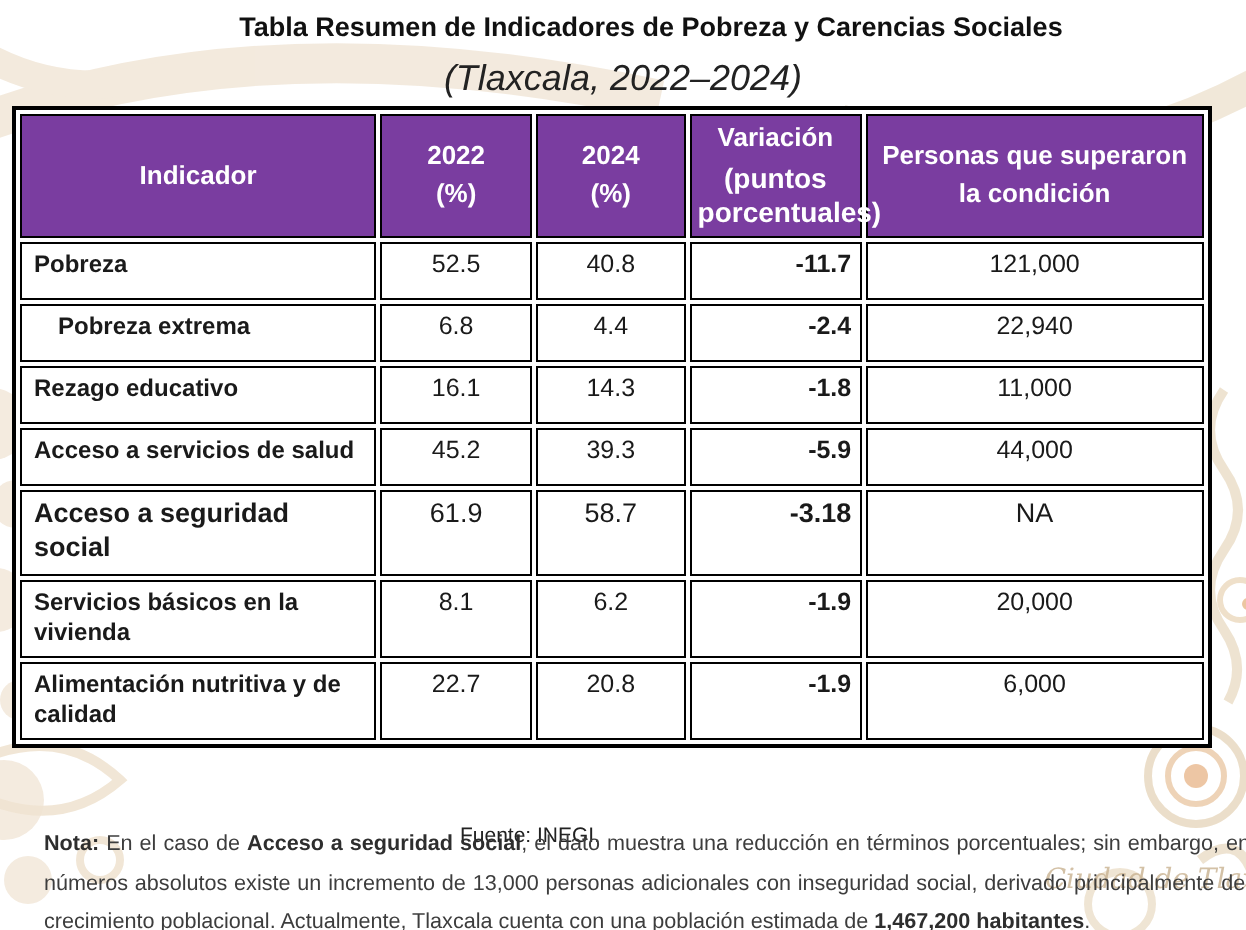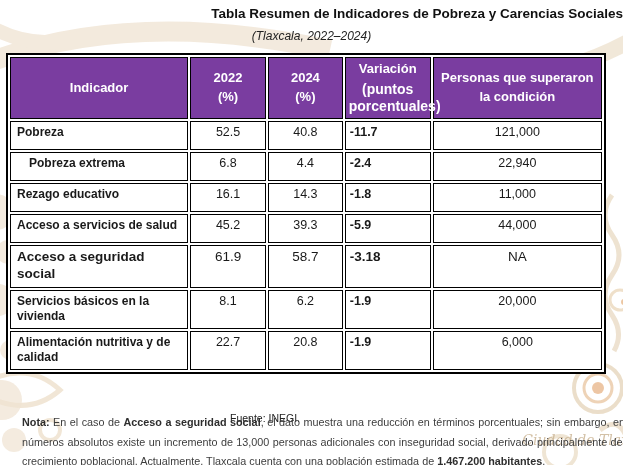--- a/index.html
+++ b/index.html
@@ -18,25 +18,25 @@
     position:absolute;right:-6px;top:432px;z-index:0;
     font-family:"DejaVu Serif","Liberation Serif",serif;
     font-style:italic;font-size:14px;color:#c9b291;opacity:.8;
     white-space:nowrap;pointer-events:none;
   }
 
   .content{position:relative;z-index:1;}
 
   .title{
     margin:0;padding-top:6px;
-    text-align:right;font-size:13.5px;font-weight:bold;color:#111;padding-left:28px;
+    text-align:center;font-size:13.5px;font-weight:bold;color:#111;padding-left:28px;
   }
   .subtitle{
     margin-top:8px;text-align:center;
-    font-size:12px;font-style:italic;color:#222;
+    font-size:18px;font-style:italic;color:#222;
   }
 
   .tbl-wrap{position:absolute;left:6px;top:53px;width:608px;}
   table{
     width:600px;table-layout:fixed;
     border-collapse:separate;border-spacing:2px;
     background:#fff;border:2px solid #000;
   }
   col.c-ind{width:30.5%;} col.c-22{width:13%;} col.c-24{width:12.8%;}
   col.c-var{width:14.7%;} col.c-per{width:29%;}
@@ -53,21 +53,21 @@
 
   td{
     border:1.5px solid #000;
     background:#fff;
     vertical-align:top;
     height:20px;padding:3px 4px 4px 4px;
     font-size:12.5px;line-height:1.25;
   }
   td.c-name{text-align:left;font-weight:bold;font-size:12px;padding-left:6px;}
   td.c-num{text-align:center;}
-  td.c-var{text-align:left;font-weight:bold;}
+  td.c-var{text-align:right;font-weight:bold;}
   td.c-per{text-align:center;}
   tr.indent td.c-name{padding-left:18px;}
   tr.row-lg td{font-size:13.5px;}
   tr.row-lg td.c-name{font-size:13.5px;}
 
   .source{
     position:absolute;left:13px;top:388px;width:504px;
     text-align:center;font-size:10.5px;color:#222;margin-top:24px;
   }
   .note{

